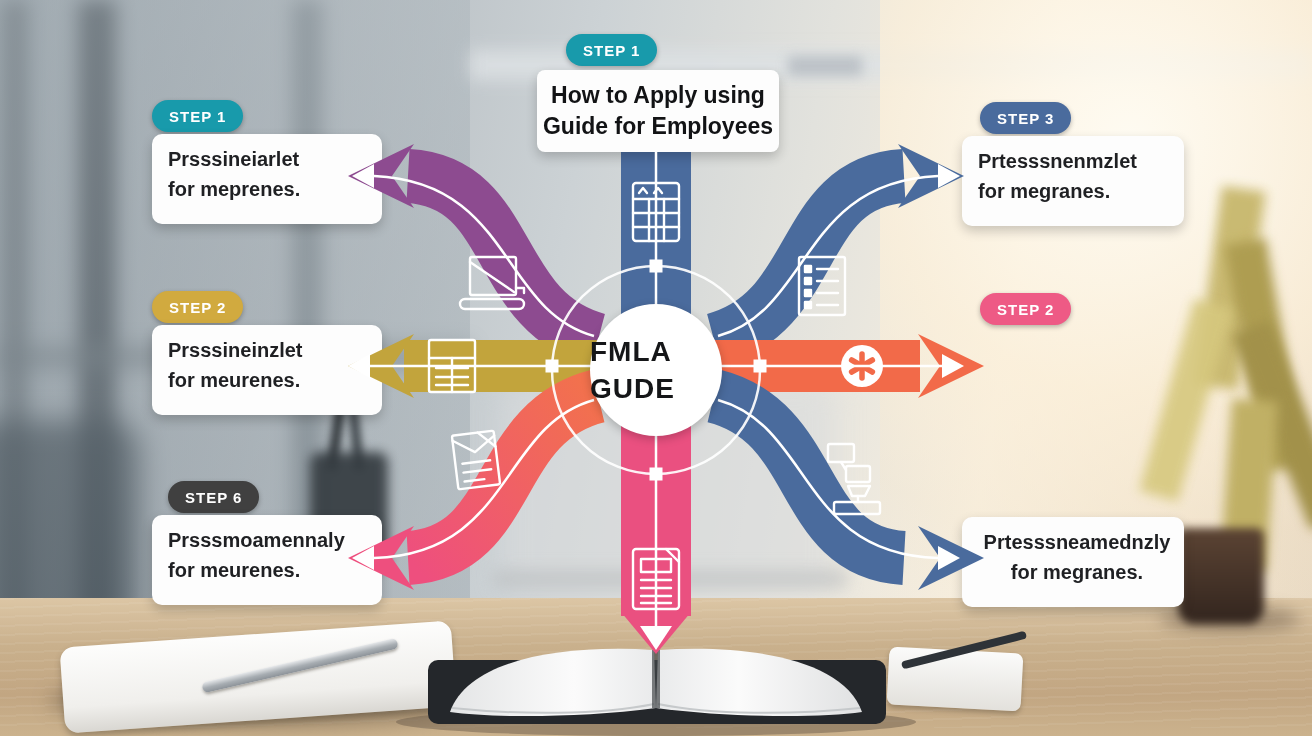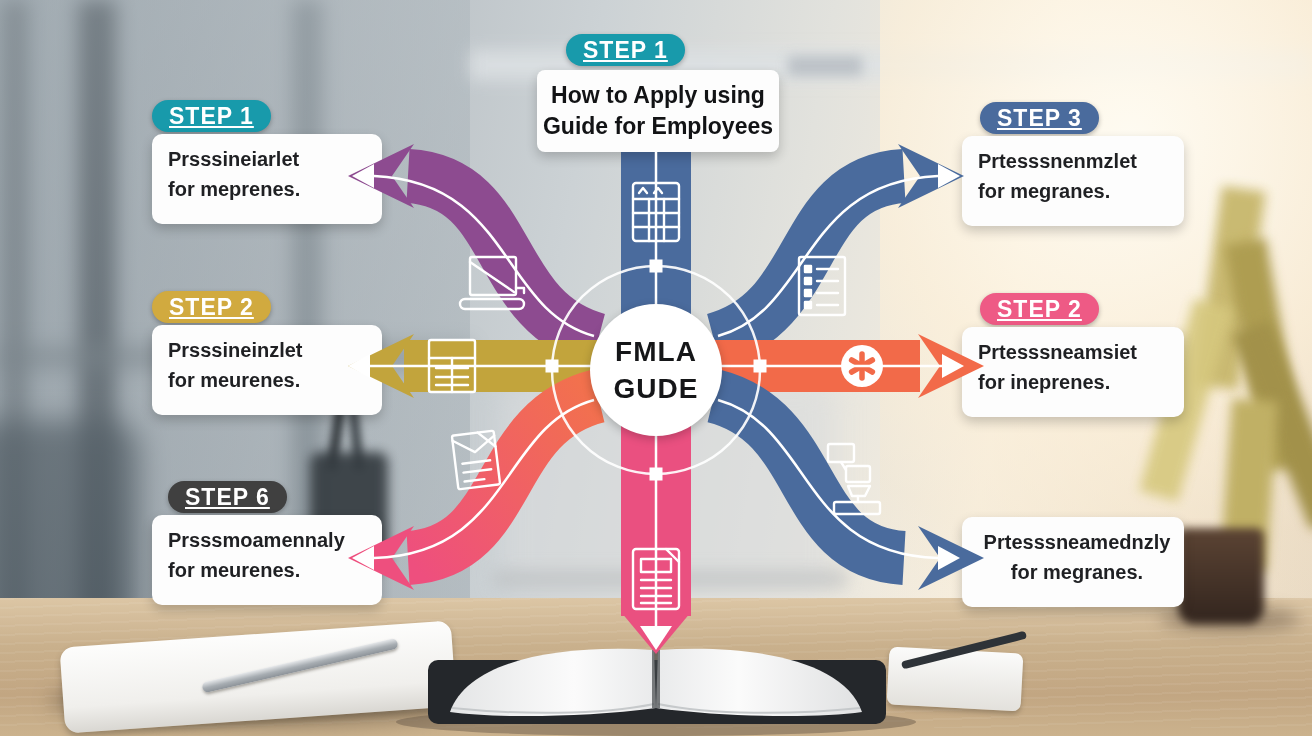--- a/index.html
+++ b/index.html
@@ -48,29 +48,29 @@
   
   .nb-right{left:888px;top:650px;width:134px;height:58px;background:linear-gradient(180deg,#fbfbfa,#e3e1dc);
     border-radius:8px;transform:rotate(3deg);box-shadow:0 3px 5px rgba(70,60,45,.35);}
   .pen-right{left:900px;top:646px;width:128px;height:8px;background:#2e3338;border-radius:4px;transform:rotate(-14deg);}
 
   
   .svg-layer{left:0;top:0;width:1312px;height:736px;}
   .z1{z-index:1;} .z2{z-index:2;} .z4{z-index:4;}
 
   .badge{position:absolute;z-index:3;height:32px;padding:0 17px;border-radius:18px;display:inline-flex;align-items:center;
-    color:#fff;font-weight:bold;font-size:23px;letter-spacing:1px;box-shadow:0 2px 5px rgba(0,0,0,.28);text-decoration:underline;}
+    color:#fff;font-weight:bold;font-size:15px;letter-spacing:1px;box-shadow:0 2px 5px rgba(0,0,0,.28);}
   .card{position:absolute;z-index:3;background:#fdfdfd;border-radius:10px;box-shadow:0 5px 12px rgba(0,0,0,.2);
     height:80px;padding:10px 8px 0 16px;font-size:20px;font-weight:bold;color:#1f2023;line-height:30px;}
   .card-r{padding-left:16px;}
   .title-card{position:absolute;z-index:3;left:537px;top:70px;width:242px;height:82px;background:#fdfdfd;border-radius:8px;
     box-shadow:0 5px 12px rgba(0,0,0,.2);display:flex;flex-direction:column;justify-content:center;text-align:center;
     font-size:23px;font-weight:bold;color:#121315;line-height:31px;}
   .center-circle{position:absolute;z-index:5;left:590px;top:304px;width:132px;height:132px;border-radius:50%;background:#fff;
-    box-shadow:0 3px 10px rgba(0,0,0,.22);display:flex;flex-direction:column;align-items:center;justify-content:center;
+    box-shadow:0 3px 10px rgba(0,0,0,.22);display:flex;flex-direction:column;justify-content:center;
     font-size:28px;font-weight:bold;color:#151618;line-height:37px;letter-spacing:1px;}
 </style>
 </head>
 <body>
 
 <div class="stage">
 
   <div class="abs bg-base z1"></div>
   <div class="abs frame-v2 blur10 z1"></div>
   <div class="abs frame-v1 blur10 z1"></div>
@@ -236,24 +236,20 @@
     <div>for meurenes.</div>
   </div>
 
   <div class="badge" style="left: 980px; top: 102px; background: rgb(74, 107, 157);">STEP 3</div>
   <div class="card card-r" style="left:962px;top:136px;width:198px;">
     <div>Prtesssnenmzlet</div>
     <div>for megranes.</div>
   </div>
 
   <div class="badge" style="left: 980px; top: 293px; background: rgb(238, 90, 133);">STEP 2</div>
-  <div class="card card-r" style="left:962px;top:327px;width:198px;">
-    <div>Prtesssneamsiet</div>
-    <div>for ineprenes.</div>
-  </div>
 
   <div class="badge" style="left: 980px; top: 483px; background: rgb(74, 107, 157); margin-top: 40px;">STEP 5</div>
   <div class="card card-r" style="left:962px;top:517px;width:198px;text-align:center;">
     <div>Prtesssneamednzly</div>
     <div>for megranes.</div>
   </div>
 
   <svg class="abs svg-layer z4" viewBox="0 0 1312 736">
 
     <path d="M414,144 L348,176 L414,208 L392,176 Z" fill="#8d4b90"></path>

